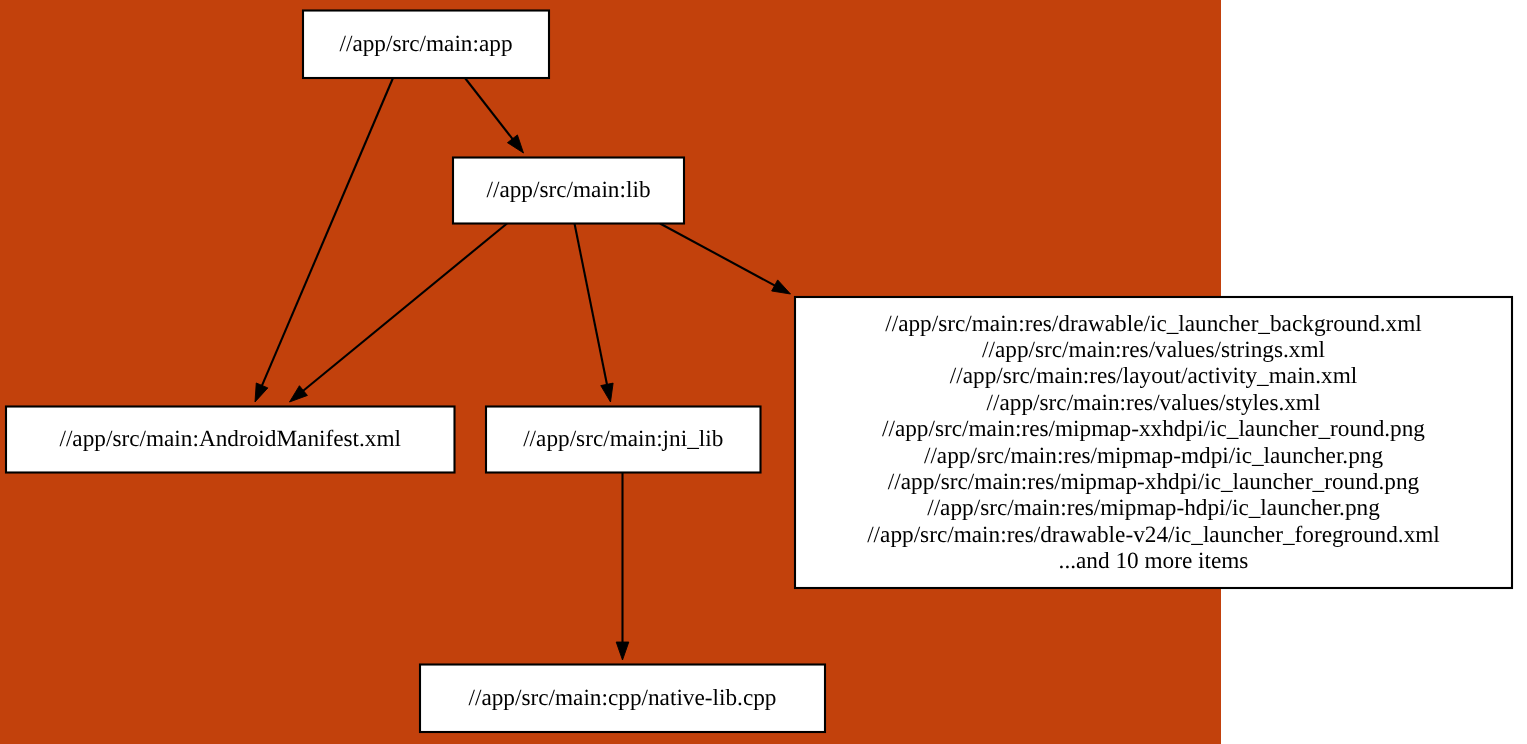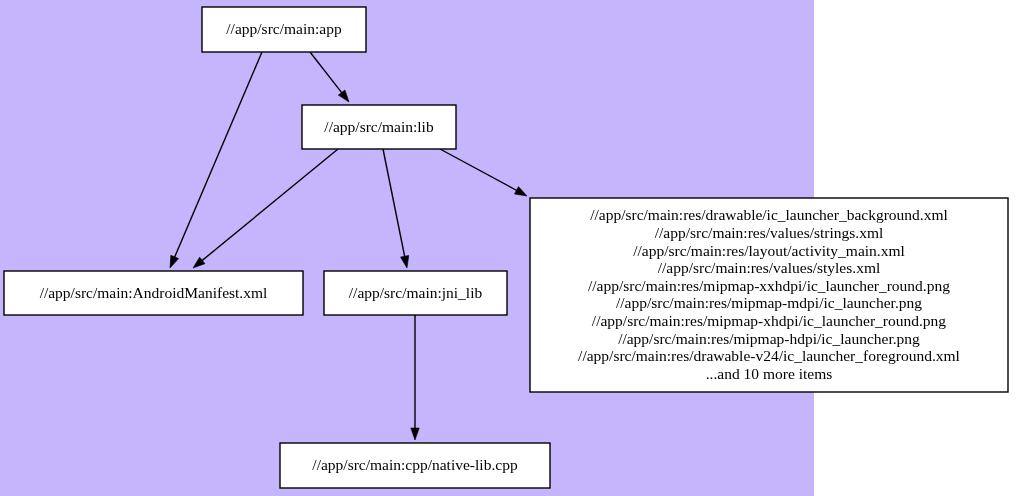--- a/index.html
+++ b/index.html
@@ -10,21 +10,21 @@
   body {
     width: 1018px;
     height: 496px;
     overflow: hidden;
     font-family: "Liberation Serif", "DejaVu Serif", serif;
   }
   #graph-root {
     position: relative;
     width: 814px;
     height: 496px;
-    background: #c4b5fd;
+    background: #c2410c;
   }
   #graph-svg {
     position: absolute;
     left: 0;
     top: 0;
     width: 1018px;
     height: 496px;
     display: block;
   }
   .node-box {

